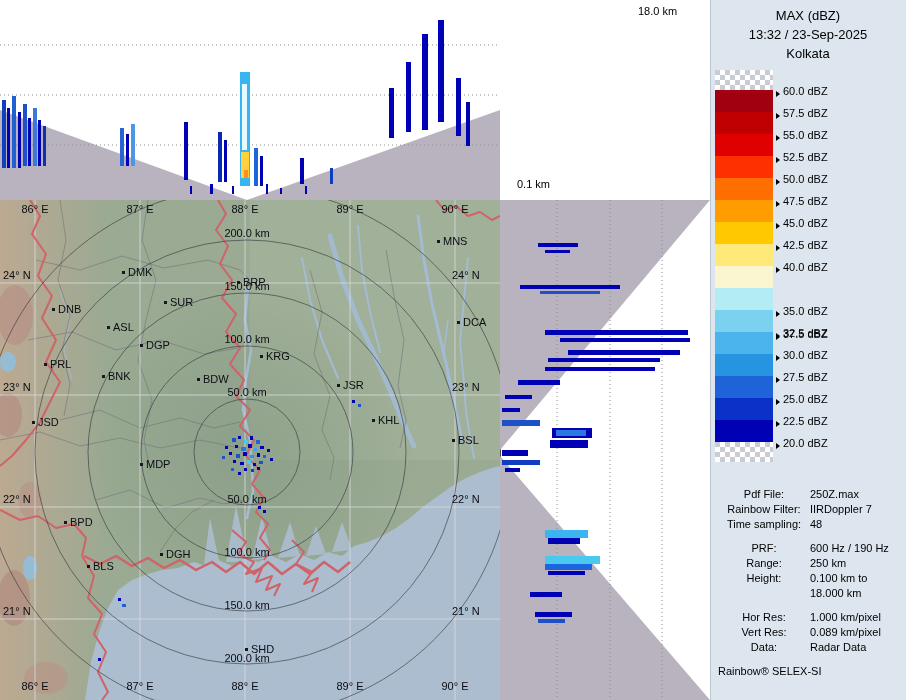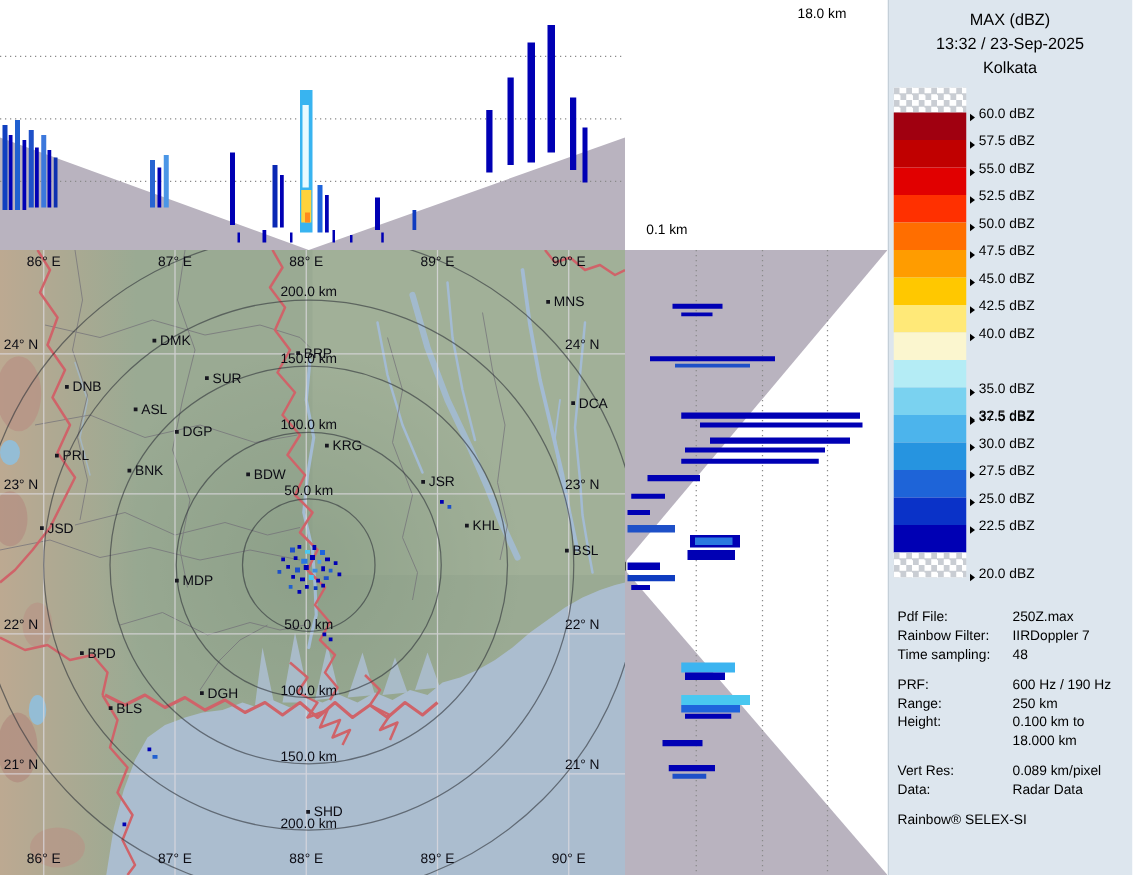--- a/index.html
+++ b/index.html
@@ -22,21 +22,21 @@
   #legend-bar{position:absolute;left:5px;top:70px;width:58px;}
   .legend-band{width:58px;height:22px;}
   .checker{width:58px;height:20px;background-image:conic-gradient(#ffffff 25%,#c9cdd3 25% 50%,#ffffff 50% 75%,#c9cdd3 75%);background-size:10px 10px;}
   #legend-labels{position:absolute;left:66px;top:0;width:120px;height:470px;}
   .legend-label{position:absolute;height:14px;display:flex;align-items:flex-end;font-size:11px;white-space:nowrap;}
   .arr{width:0;height:0;border-top:3px solid transparent;border-bottom:3px solid transparent;border-left:4px solid #000;margin-right:3px;flex:none;}
   
   #info{position:absolute;left:8px;top:487px;width:184px;font-size:11px;}
   .info-group{margin-bottom:9px;}
   .info-row{display:flex;line-height:15px;}
-  .info-label{width:92px;flex:none;}
+  .info-label{width:92px;flex:none;text-align:center;}
   .info-value{flex:1;}
   #brand{margin-top:3px;line-height:15px;}
   
   .bar{position:absolute;}
   #top-bars,#right-bars{position:absolute;left:0;top:0;right:0;bottom:0;}
   
   #map-svg text{font-family:"Liberation Sans",sans-serif;font-size:11px;fill:#0c0c14;}
 </style>
 </head>
 <body>
@@ -410,21 +410,21 @@
         <span>27.5 dBZ</span>
       </div>
       <div class="legend-label" style="top: 391px;">
         <div class="arr"></div>
         <span>25.0 dBZ</span>
       </div>
       <div class="legend-label" style="top: 413px;">
         <div class="arr"></div>
         <span>22.5 dBZ</span>
       </div>
-      <div class="legend-label" style="top: 451px;">
+      <div class="legend-label" style="top: 435px;">
         <div class="arr"></div>
         <span>20.0 dBZ</span>
       </div>
     </div>
   <div id="info">
     <div id="info-groups">
         <div class="info-group">
           <div class="info-row">
             <span class="info-label">Pdf File:</span>
             <span class="info-value">250Z.max</span>
@@ -451,20 +451,24 @@
             <span class="info-label">Height:</span>
             <span class="info-value">0.100 km to</span>
           </div>
           <div class="info-row">
             <span class="info-label"></span>
             <span class="info-value">18.000 km</span>
           </div>
         </div>
         <div class="info-group">
           <div class="info-row">
+            <span class="info-label">Hor Res:</span>
+            <span class="info-value">1.000 km/pixel</span>
+          </div>
+          <div class="info-row">
             <span class="info-label">Vert Res:</span>
             <span class="info-value">0.089 km/pixel</span>
           </div>
           <div class="info-row">
             <span class="info-label">Data:</span>
             <span class="info-value">Radar Data</span>
           </div>
         </div>
       </div>
     <div id="brand">Rainbow® SELEX-SI</div>

